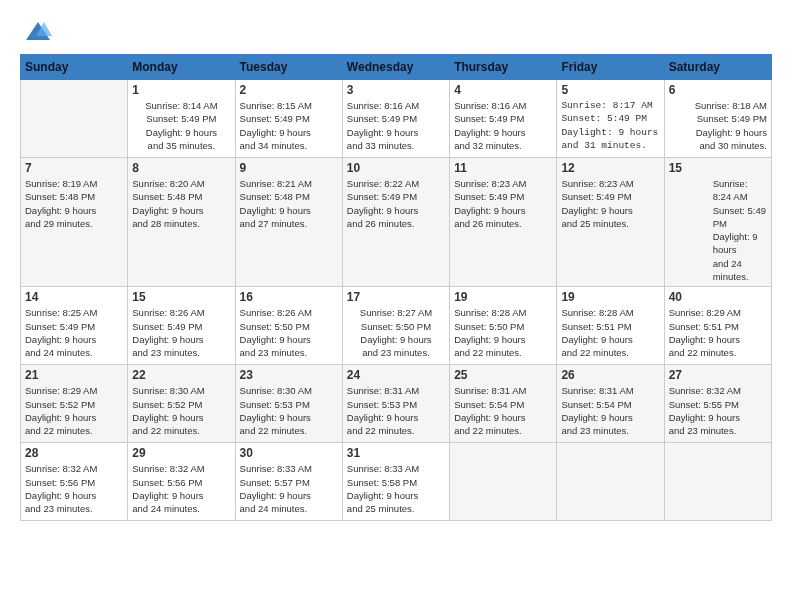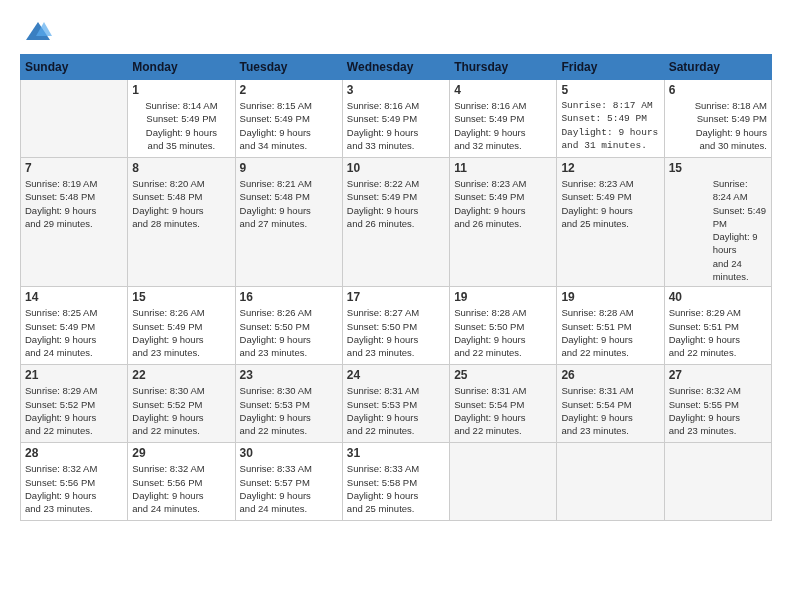--- a/index.html
+++ b/index.html
@@ -247,21 +247,21 @@
           </td>
           <td>
             <span class="day-num">16</span>
             <div class="day-info" style="white-space: pre-line;">Sunrise: 8:26 AM
 Sunset: 5:50 PM
 Daylight: 9 hours
 and 23 minutes.</div>
           </td>
           <td>
             <span class="day-num">17</span>
-            <div class="day-info" style="white-space: pre-line;">Sunrise: 8:27 AM
+            <div class="day-info" style="white-space: pre-line; text-align: center;">Sunrise: 8:27 AM
 Sunset: 5:50 PM
 Daylight: 9 hours
 and 23 minutes.</div>
           </td>
           <td>
             <span class="day-num">19</span>
             <div class="day-info" style="white-space: pre-line;">Sunrise: 8:28 AM
 Sunset: 5:50 PM
 Daylight: 9 hours
 and 22 minutes.</div>

